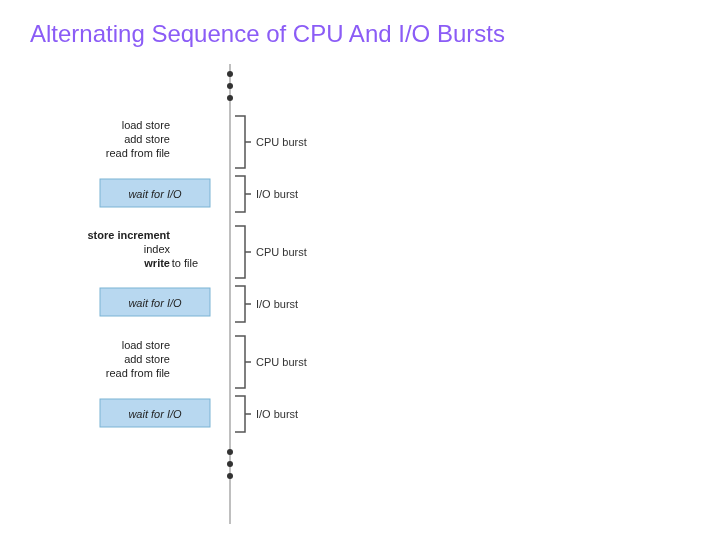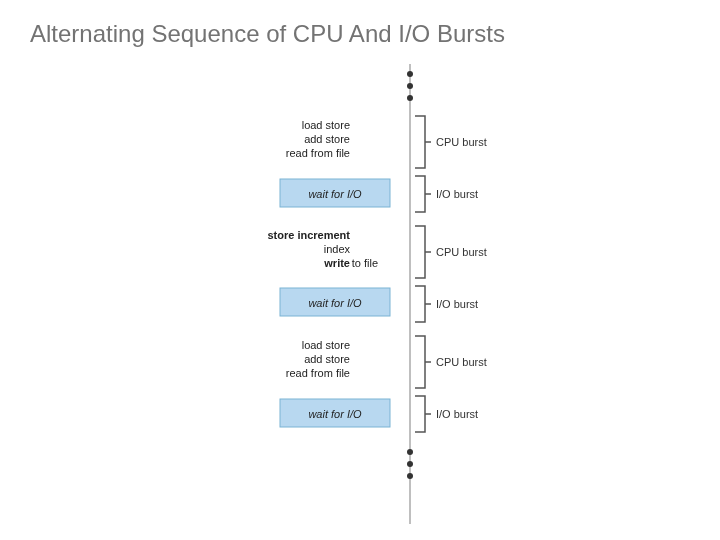--- a/index.html
+++ b/index.html
@@ -14,31 +14,31 @@
     .page {
       width: 720px;
       height: 540px;
       position: relative;
       padding: 20px 30px;
     }
 
     .title {
       font-size: 24px;
       font-weight: 400;
-      color: #737373;
+      color: #8b5cf6;
       margin-bottom: 16px;
     }
   </style>
 </head>
 <body>
 
 <div class="page">
   <h1 class="title">Alternating Sequence of CPU And I/O Bursts</h1>
 
-  <div style="display:flex; justify-content:flex-end;">
+  <div style="display:flex; justify-content:flex-start;">
     <svg width="480" height="460">
 
       <line x1="200" y1="0" x2="200" y2="460" stroke="#aaa" stroke-width="1.5"></line>
 
       <circle cx="200" cy="10" r="3" fill="#333"></circle>
       <circle cx="200" cy="22" r="3" fill="#333"></circle>
       <circle cx="200" cy="34" r="3" fill="#333"></circle>
 
       <text x="140" y="65" font-size="11" text-anchor="end" fill="#222" font-family="Arial">load store</text>
       <text x="140" y="79" font-size="11" text-anchor="end" fill="#222" font-family="Arial">add store</text>

